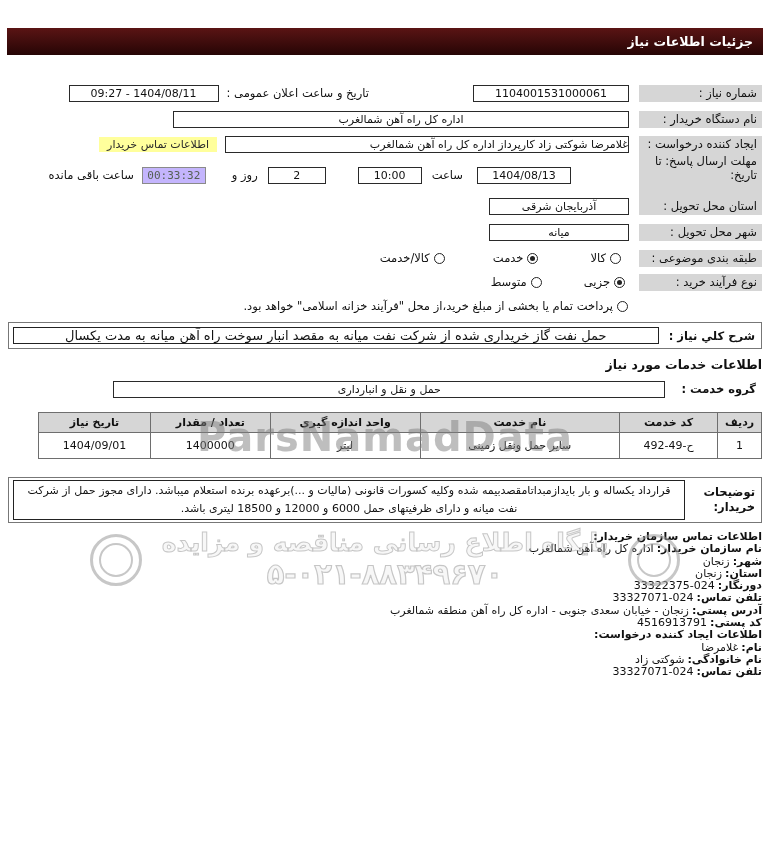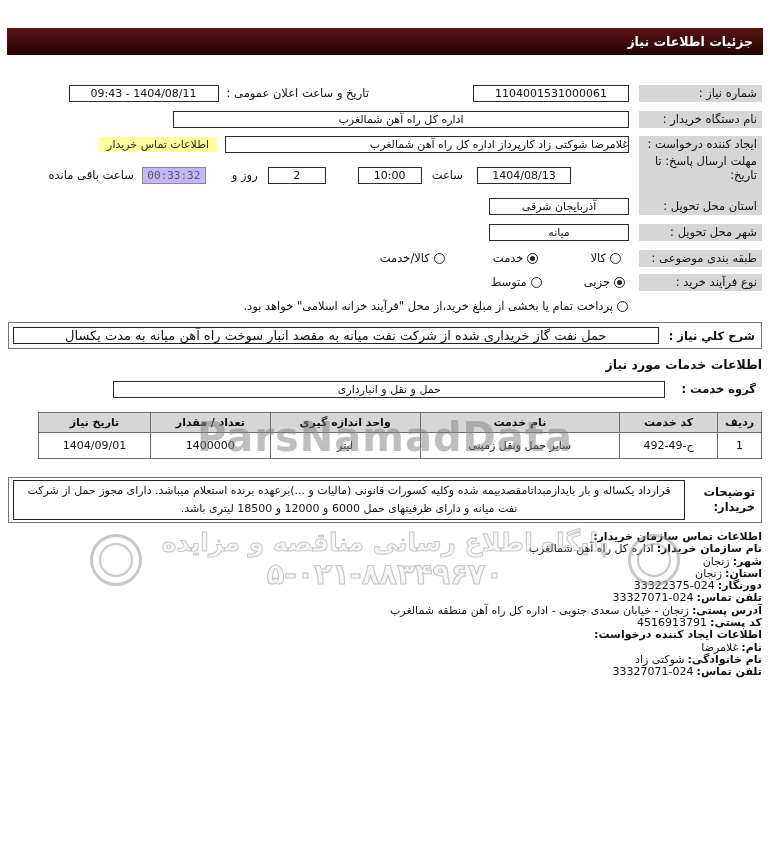--- a/index.html
+++ b/index.html
@@ -64,21 +64,21 @@
 <div class="page">
 
   <div class="titlebar">
     <span>جزئیات اطلاعات نیاز</span>
   </div>
 
   <div class="row" style="top:84px">
     <span class="glabel">شماره نیاز :</span>
     <span class="ibox" style="width:156px;margin-right:10px">1104001531000061</span>
     <span class="plabel" style="margin-right:104px">تاریخ و ساعت اعلان عمومی :</span>
-    <span class="ibox" style="width:150px;margin-right:8px">1404/08/11 - 09:43</span>
+    <span class="ibox" style="width:150px;margin-right:8px">1404/08/11 - 09:27</span>
   </div>
 
   <div class="row" style="top:110px">
     <span class="glabel">نام دستگاه خریدار :</span>
     <span class="ibox" style="width:456px;margin-right:10px">اداره کل راه آهن شمالغرب</span>
   </div>
 
   <div class="row" style="top:135px">
     <span class="glabel">ایجاد کننده درخواست :</span>
     <span class="ibox rt" style="width:404px;margin-right:10px">غلامرضا شوکتی زاد کارپرداز اداره کل راه آهن شمالغرب</span>

